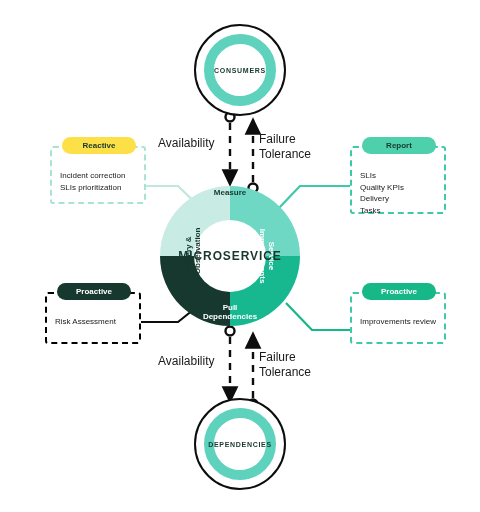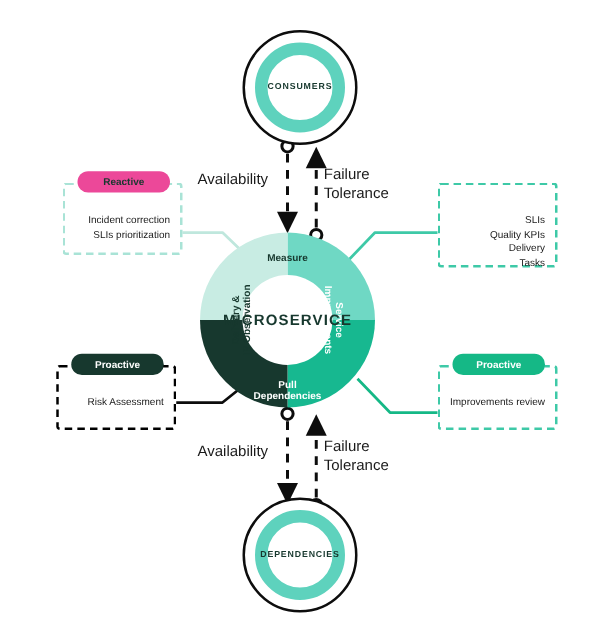--- a/index.html
+++ b/index.html
@@ -84,21 +84,21 @@
   .seg-label {
     position: absolute;
     font-size: 8px;
     font-weight: 700;
     text-align: center;
     line-height: 1.15;
     white-space: nowrap;
   }
   #seg-label-measure {
     left: 50%;
-    top: 19px;
+    top: 5px;
     transform: translateX(-50%);
     color: #17382e;
   }
   #seg-label-pull {
     left: 50%;
     bottom: 8px;
     transform: translateX(-50%);
     color: #ffffff;
     white-space: normal;
     width: 74px;
@@ -139,31 +139,31 @@
     left: 10px;
     top: -11px;
     min-width: 74px;
     padding: 4px 12px;
     border-radius: 9px;
     font-size: 8px;
     font-weight: 700;
     text-align: center;
     box-sizing: border-box;
   }
-  .pill-mint { background: #ec4899; color: #17382e; }
+  .pill-mint { background: #fde047; color: #17382e; }
   .pill-teal { background: #4dd0ab; color: #17382e; }
   .pill-green { background: #15b886; color: #ffffff; }
   .pill-dark { background: #17382e; color: #ffffff; }
   .box-lines {
     font-size: 8px;
     line-height: 1.45;
     color: #1a1a1a;
     margin-top: 6px;
   }
-  .box-lines div { white-space: nowrap; text-align: right; }
+  .box-lines div { white-space: nowrap; }
 
   #box-reactive   { left: 50px;  top: 146px; width: 96px;  height: 58px; }
   #box-report     { left: 350px; top: 146px; width: 96px;  height: 68px; }
   #box-proactive-left  { left: 45px;  top: 292px; width: 96px; height: 52px; }
   #box-proactive-right { left: 350px; top: 292px; width: 96px; height: 52px; }
 
   
   .flow-label {
     position: absolute;
     font-size: 12px;
@@ -254,20 +254,21 @@
 
   <div class="side-box mint-border" id="box-reactive">
     <div class="box-pill pill-mint">Reactive</div>
     <div class="box-lines">
       <div>Incident correction</div>
       <div>SLIs prioritization</div>
     </div>
   </div>
 
   <div class="side-box teal-border" id="box-report">
+    <div class="box-pill pill-teal">Report</div>
     <div class="box-lines">
       <div>SLIs</div>
       <div>Quality KPIs</div>
       <div>Delivery</div>
       <div>Tasks</div>
     </div>
   </div>
 
   <div class="side-box" id="box-proactive-left">
     <div class="box-pill pill-dark">Proactive</div>

